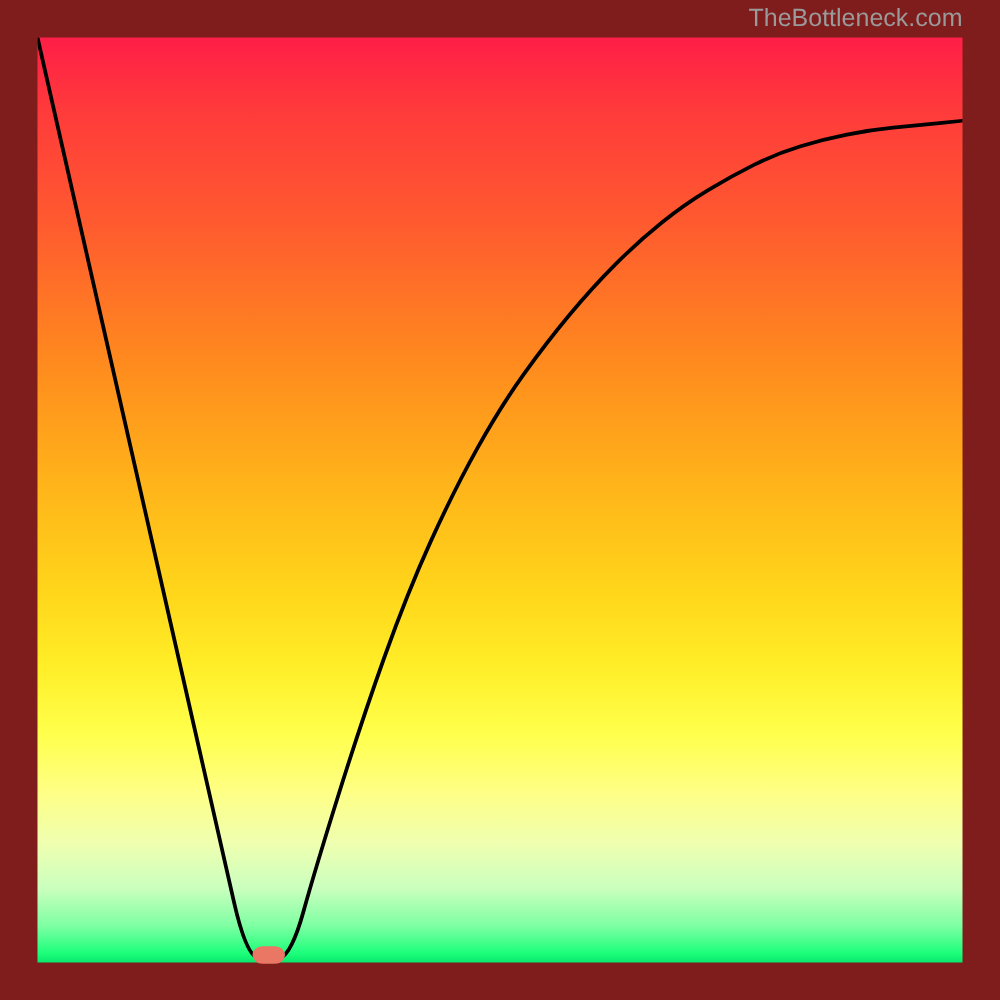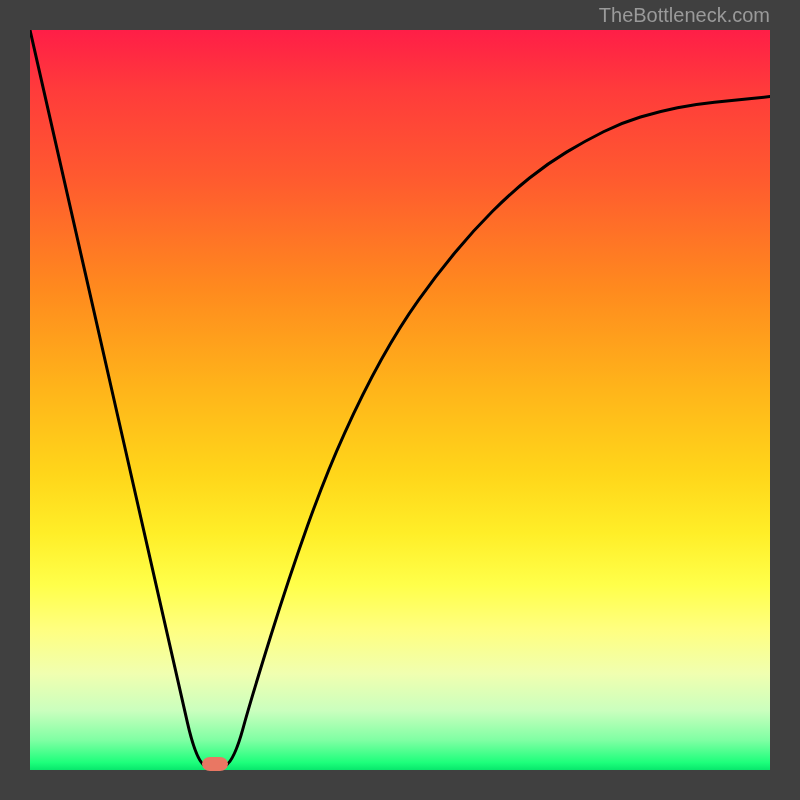--- a/index.html
+++ b/index.html
@@ -8,21 +8,21 @@
     width: 800px;
     height: 800px;
     background: #000;
     overflow: hidden;
     font-family: Arial, Helvetica, sans-serif;
   }
   .frame {
     position: relative;
     width: 800px;
     height: 800px;
-    background: #404040;
+    background: #7f1d1d;
   }
   .plot-area {
     position: absolute;
     left: 30px;
     top: 30px;
     width: 740px;
     height: 740px;
     background: linear-gradient(
       to bottom,
       #ff1e47 0%,

